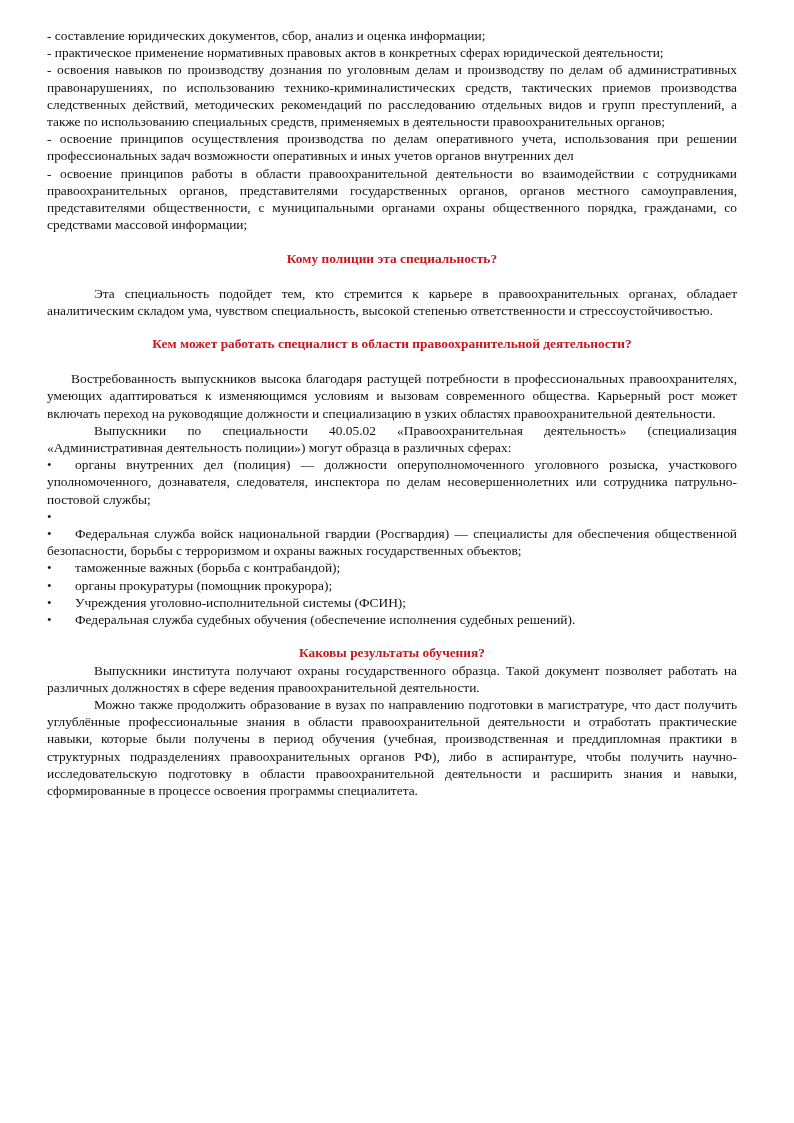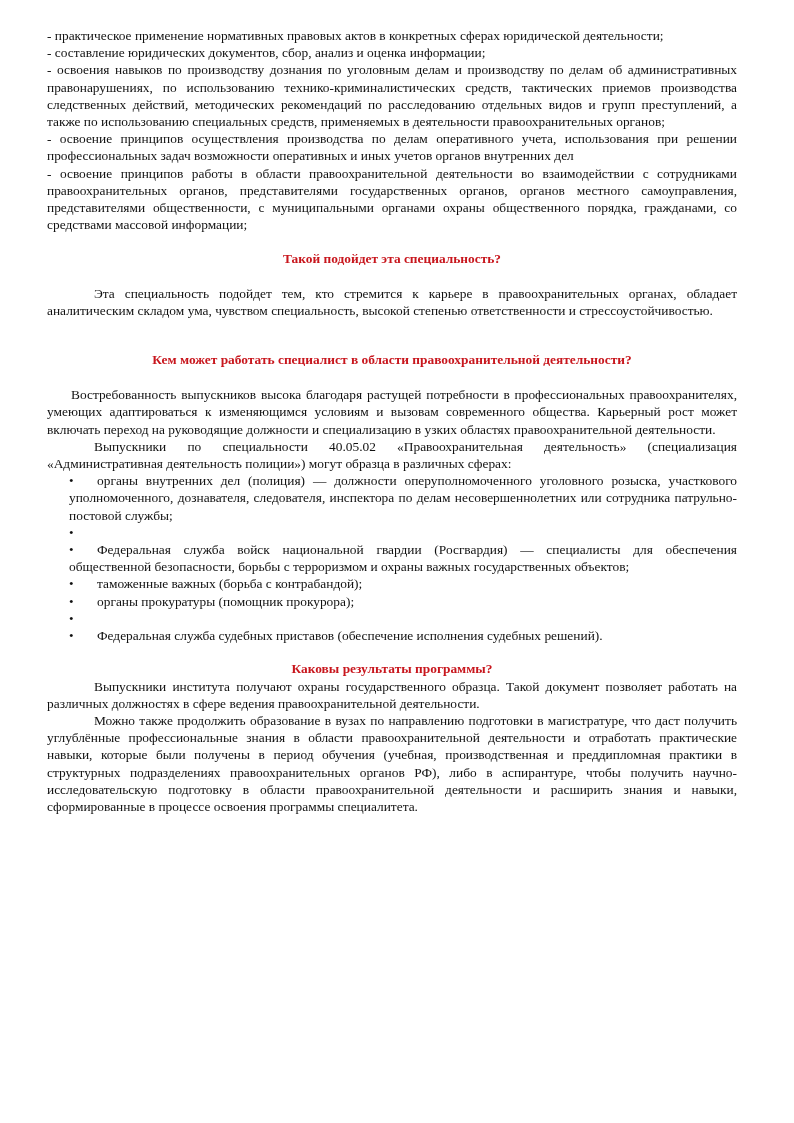--- a/index.html
+++ b/index.html
@@ -36,62 +36,61 @@
     .indent-small {
       text-indent: 24px;
     }
     .heading {
       color: #c8161d;
       font-weight: bold;
       text-align: center;
       font-size: 13.4px;
     }
     .h1 { margin-top: 17px; margin-bottom: 17px; }
-    .h2 { margin-top: 32px; margin-bottom: 18px; }
+    .h2 { margin-top: 16px; margin-bottom: 18px; }
     .h3 { margin-top: 16px; margin-bottom: 0; }
     .bullet-wrap {
       text-align: justify;
-      margin-left: 22px;
     }
     .bullet-dot {
       display: inline-block;
       width: 28px;
     }
     .bullet-dot::before {
       content: "\2022";
       font-size: 13px;
     }
   </style>
 </head>
 <body>
 
 <div class="page">
 
   <div>
+    <p class="dash-item">- составление юридических документов, сбор, анализ и оценка информации;</p>
     <p class="dash-item">- практическое применение нормативных правовых актов в конкретных сферах юридической деятельности;</p>
-    <p class="dash-item">- составление юридических документов, сбор, анализ и оценка информации;</p>
     <p class="dash-item">- освоения навыков по производству дознания по уголовным делам и производству по делам об административных правонарушениях, по использованию технико-криминалистических средств, тактических приемов производства следственных действий, методических рекомендаций по расследованию отдельных видов и групп преступлений, а также по  использованию специальных средств, применяемых в деятельности правоохранительных органов;</p>
     <p class="dash-item">- освоение принципов осуществления производства по делам оперативного учета, использования при решении профессиональных задач возможности оперативных и иных учетов органов внутренних дел</p>
     <p class="dash-item">- освоение принципов работы в области правоохранительной деятельности во взаимодействии с сотрудниками правоохранительных органов, представителями государственных органов, органов местного самоуправления, представителями общественности, с муниципальными органами охраны общественного порядка, гражданами, со средствами массовой информации;</p>
   </div>
 
-  <p class="heading h1">Такой подойдет эта специальность?</p>
+  <p class="heading h1">Кому полиции эта специальность?</p>
   <p class="indent">Эта специальность подойдет тем, кто стремится к карьере в правоохранительных органах, обладает аналитическим складом ума, чувством специальность, высокой степенью ответственности и стрессоустойчивостью.</p>
 
   <p class="heading h2">Кем может работать специалист в области правоохранительной деятельности?</p>
   <p class="indent-small">Востребованность выпускников высока благодаря растущей потребности в профессиональных правоохранителях, умеющих адаптироваться к изменяющимся условиям и вызовам современного общества. Карьерный рост может включать переход на руководящие должности и специализацию в узких областях правоохранительной деятельности.</p>
   <p class="indent-small" style="text-indent:47px">Выпускники по специальности 40.05.02 «Правоохранительная деятельность» (специализация «Административная деятельность полиции») могут образца в различных сферах:</p>
 
   <div>
     <p class="bullet-wrap"><span class="bullet-dot"></span><span>органы внутренних дел (полиция) — должности оперуполномоченного уголовного розыска, участкового уполномоченного, дознавателя, следователя, инспектора по делам несовершеннолетних или сотрудника патрульно-постовой службы;</span></p>
     <p class="bullet-wrap"><span class="bullet-dot"></span></p>
     <p class="bullet-wrap"><span class="bullet-dot"></span><span>Федеральная служба войск национальной гвардии (Росгвардия) — специалисты для обеспечения общественной безопасности, борьбы с терроризмом и охраны важных государственных объектов;</span></p>
     <p class="bullet-wrap"><span class="bullet-dot"></span><span>таможенные важных (борьба с контрабандой);</span></p>
     <p class="bullet-wrap"><span class="bullet-dot"></span><span>органы прокуратуры (помощник прокурора);</span></p>
-    <p class="bullet-wrap"><span class="bullet-dot"></span></p>
-    <p class="bullet-wrap"><span class="bullet-dot"></span><span>Федеральная служба судебных приставов (обеспечение исполнения судебных решений).</span></p>
+    <p class="bullet-wrap"><span class="bullet-dot"></span><span>Учреждения уголовно-исполнительной системы (ФСИН);</span></p>
+    <p class="bullet-wrap"><span class="bullet-dot"></span><span>Федеральная служба судебных обучения (обеспечение исполнения судебных решений).</span></p>
   </div>
 
-  <p class="heading h3">Каковы результаты программы?</p>
+  <p class="heading h3">Каковы результаты обучения?</p>
   <p class="indent">Выпускники института получают охраны государственного образца. Такой документ позволяет работать на различных должностях в сфере ведения правоохранительной деятельности.</p>
   <p class="indent">Можно также продолжить образование в вузах по направлению подготовки в магистратуре, что даст получить углублённые профессиональные знания в области правоохранительной деятельности и отработать практические навыки, которые были получены в период обучения (учебная, производственная и преддипломная практики в структурных подразделениях правоохранительных органов РФ), либо в аспирантуре, чтобы получить научно-исследовательскую подготовку в области правоохранительной деятельности и расширить знания и навыки, сформированные в процессе освоения программы специалитета.</p>
 
 </div>
 
 </body></html>

